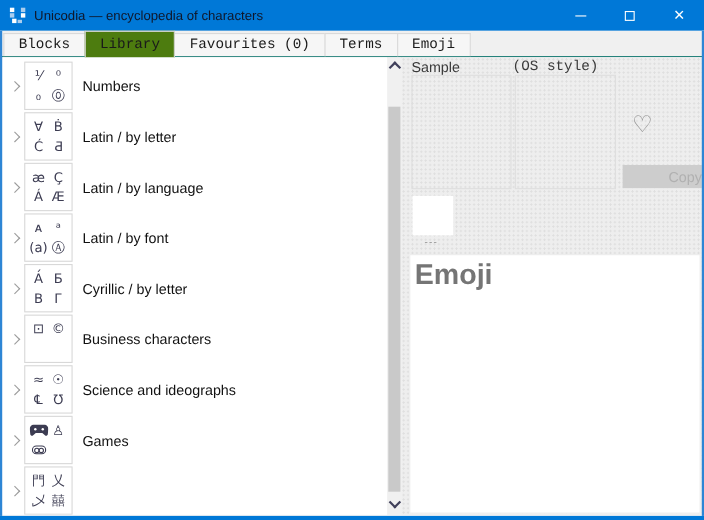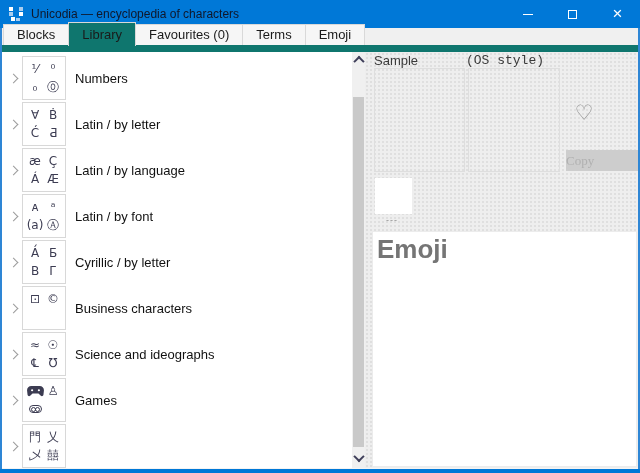--- a/index.html
+++ b/index.html
@@ -14,25 +14,25 @@
   .win-btn{width:45px;height:28px;display:flex;align-items:center;justify-content:center;cursor:default;}
   .glyph-min{width:10px;height:1px;background:#ffffff;}
   .glyph-max{width:9px;height:9px;border:1px solid #ffffff;box-sizing:border-box;}
   .glyph-close{color:#ffffff;font-size:17px;line-height:1;font-weight:400;margin-top:-2px;}
   .border-left,.border-right{position:absolute;top:28px;width:2px;height:441px;background:#2e86d5;}
   .border-left{left:0;} .border-right{left:638px;}
   .border-bottom{position:absolute;left:0;top:469px;width:640px;height:4px;background:#0078d7;}
 
   
   .tabbar{position:absolute;left:0;top:28px;width:640px;height:24px;background:#f0f0f0;
-          border-bottom:7px solid #0f766e;box-sizing:border-box;display:flex;align-items:flex-end;
-          padding-left:3px;}
+          border-bottom:1px solid #0f766e;box-sizing:border-box;display:flex;align-items:flex-end;
+          padding-left:3px;font-family:Liberation Mono, monospace;}
   .tab{height:21px;line-height:20px;padding:0 13px;font-size:13px;color:#1a1a1a;background:#f6f6f6;
        border:1px solid #d9d9d9;border-bottom:none;margin-right:-1px;box-sizing:border-box;white-space:nowrap;}
-  .tab.active{height:24px;line-height:23px;background:#0f766e;position:relative;z-index:2;margin-bottom:-1px;}
+  .tab.active{height:24px;line-height:23px;background:#4d7c0f;position:relative;z-index:2;margin-bottom:-1px;}
 
   
   .list-panel{position:absolute;left:2px;top:52px;width:350px;height:416px;background:#ffffff;
               padding-top:3px;box-sizing:border-box;overflow:hidden;}
   .row{display:flex;align-items:center;height:46px;}
   .chev-wrap{width:14px;margin-left:4px;display:flex;justify-content:center;flex:0 0 auto;}
   .chev{width:6px;height:6px;border-top:1px solid #9b9b9b;border-right:1px solid #9b9b9b;
         transform:rotate(45deg);}
   .iconbox{width:44px;height:44px;border:1px solid #d8d8d8;box-sizing:border-box;margin-left:2px;
            background:#ffffff;display:grid;grid-template-columns:1fr 1fr;grid-template-rows:1fr 1fr;
@@ -64,21 +64,21 @@
                 background-image:radial-gradient(#dfdfdf 1px, rgba(0,0,0,0) 1px);
                 background-size:4px 4px;}
   .dp-label{position:absolute;top:1px;font-size:13px;color:#3a3a3a;white-space:nowrap;}
   .lbl-sample{left:9px;} .lbl-os{left:101px;font-family:Liberation Mono, monospace;}
   .dp-box{position:absolute;top:16px;height:104px;border:1px solid #dedede;box-sizing:border-box;}
   .box-sample{left:9px;width:91px;} .box-os{left:103px;width:92px;}
   .fav-heart{position:absolute;left:204px;top:46px;width:30px;height:30px;display:flex;align-items:center;
              justify-content:center;font-size:21px;color:#8f8f8f;
              font-family:"DejaVu Sans","Liberation Sans",sans-serif;}
   .copy-btn{position:absolute;left:201px;top:98px;width:72px;height:21px;background:#cdcdcd;border:none;
-            color:#b0b0b0;font-size:13px;font-family:Liberation Serif, serif;text-align:left;
+            color:#b0b0b0;font-size:13px;font-family:Liberation Sans, sans-serif;text-align:right;
             line-height:21px;padding:0;}
   .swatch{position:absolute;left:10px;top:126px;width:37px;height:36px;background:#ffffff;}
   .dashes{position:absolute;left:21px;top:163px;font-size:9px;color:#8f8f8f;letter-spacing:1px;}
   .emoji-panel{position:absolute;left:7px;top:179px;width:265px;height:236px;background:#ffffff;
                border:1px solid #ececec;box-sizing:border-box;}
   .emoji-title{margin:2px 0 0 4px;font-size:26px;font-weight:700;color:#757575;}
 </style>
 </head>
 <body>
 

